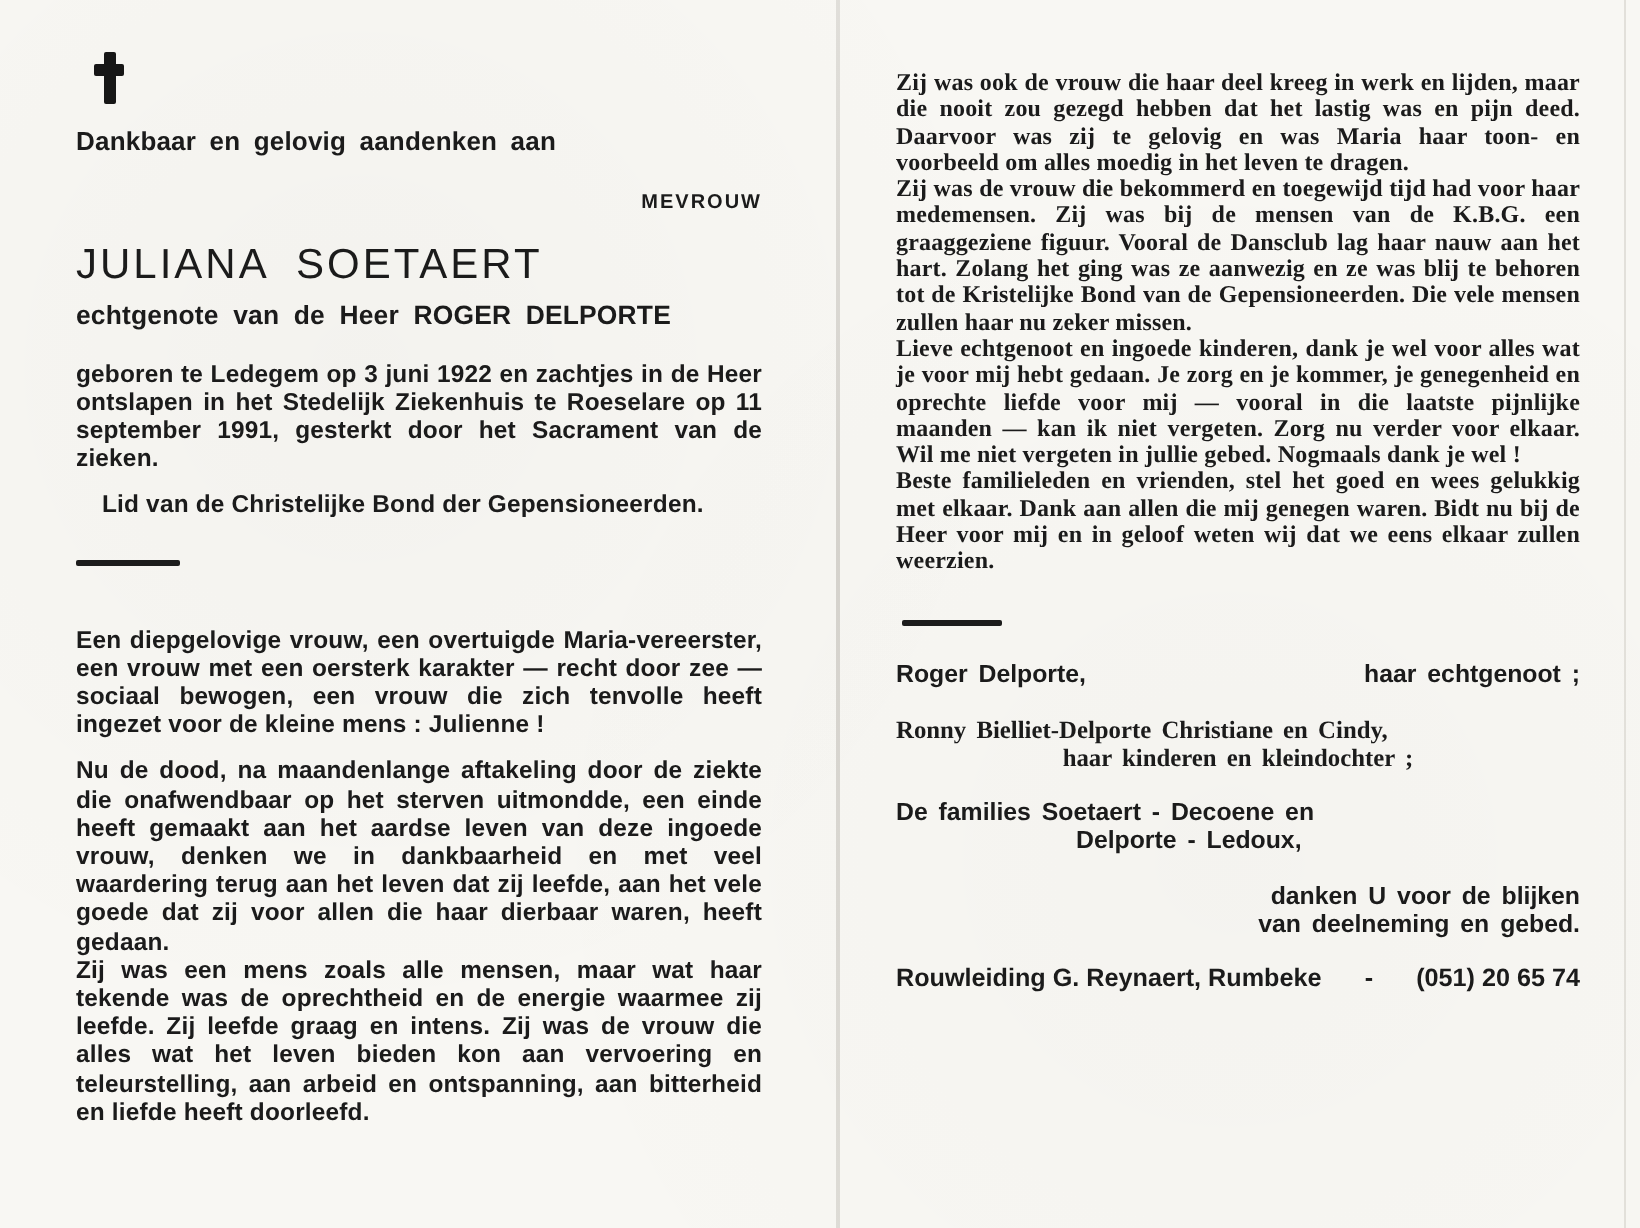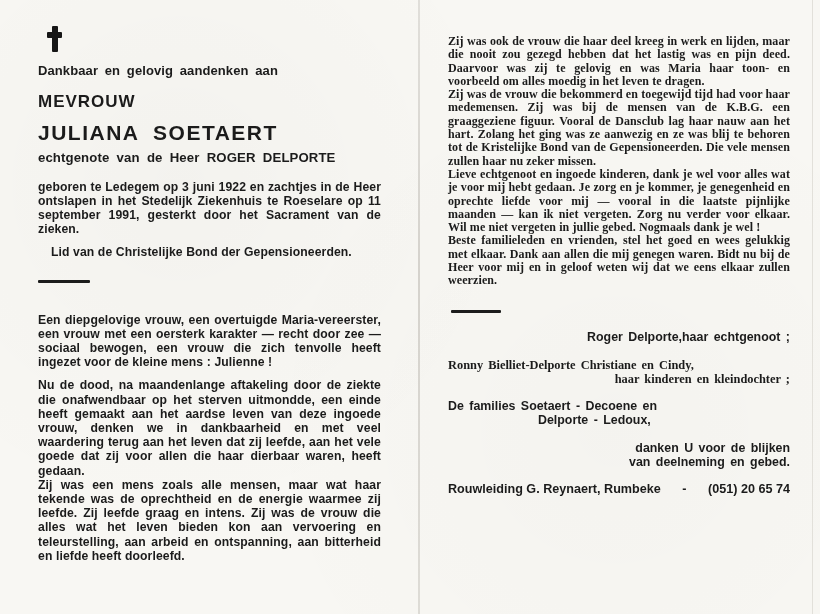--- a/index.html
+++ b/index.html
@@ -72,28 +72,28 @@
   .cross::after {
     content: "";
     position: absolute;
     left: 0; top: 6px;
     width: 15px; height: 6px;
     background: #161616;
     border-radius: 1px;
   }
 
   .intro-line   { margin-top: 12px; font-size: 13px; word-spacing: 3px; }
-  .title-prefix { margin-top: 17px; font-size: 17px; letter-spacing: 1px; word-spacing: 2px; }
+  .title-prefix { margin-top: 17px; font-size: 10px; letter-spacing: 1px; word-spacing: 2px; text-align: right; }
   .deceased-name {
     margin: 13px 0 0 0;
     font-size: 21px;
     line-height: 22px;
     letter-spacing: 1.5px;
     word-spacing: 7px;
-    font-weight: bold;
+    font-weight: normal;
   }
   .spouse-line { margin-top: 7px; font-size: 13.2px; word-spacing: 3.5px; }
 
   .life-dates  { margin-top: 14px; }
   .membership  { margin-top: 9px; padding-left: 13px; }
 
   .divider {
     margin-top: 20px;
     width: 52px;
     height: 3px;
@@ -103,24 +103,24 @@
   .p-first  { margin-top: 30px; }
   .p-second { margin-top: 9px; }
 
   .col.right .p-top { margin-top: 35px; }
   .divider.right-div { margin-top: 22px; margin-left: 3px; width: 50px; }
 
   .sig { font-size: 12.4px; line-height: 13.6px; word-spacing: 2px; }
   .sig-row {
     margin-top: 18px;
     display: flex;
-    justify-content: flex-end;
+    justify-content: space-between;
   }
   .children-block { margin-top: 15px; font-family: Liberation Serif, serif; }
-  .children-block .role-line { text-align: right; }
+  .children-block .role-line { text-align: center; }
   .families-block { margin-top: 14px; }
   .families-block .line2 { padding-left: 90px; }
   .thanks-block { margin-top: 13px; text-align: right; line-height: 14.2px; }
   .funeral-row {
     margin-top: 13px;
     display: flex;
     justify-content: space-between;
     font-size: 12.6px;
   }
 </style>

